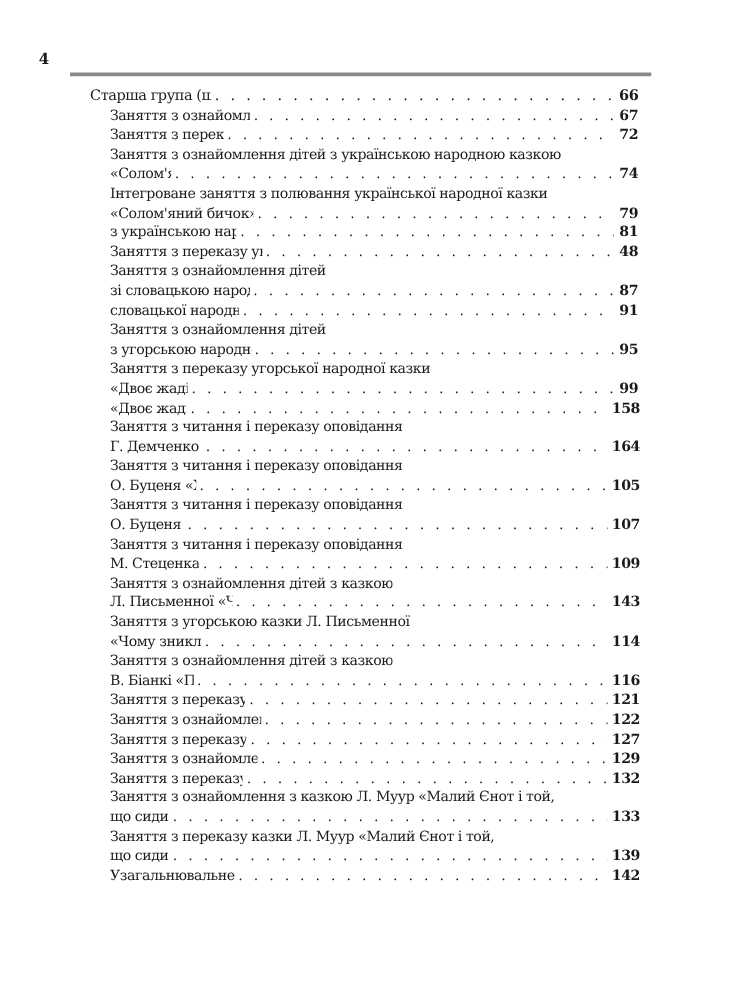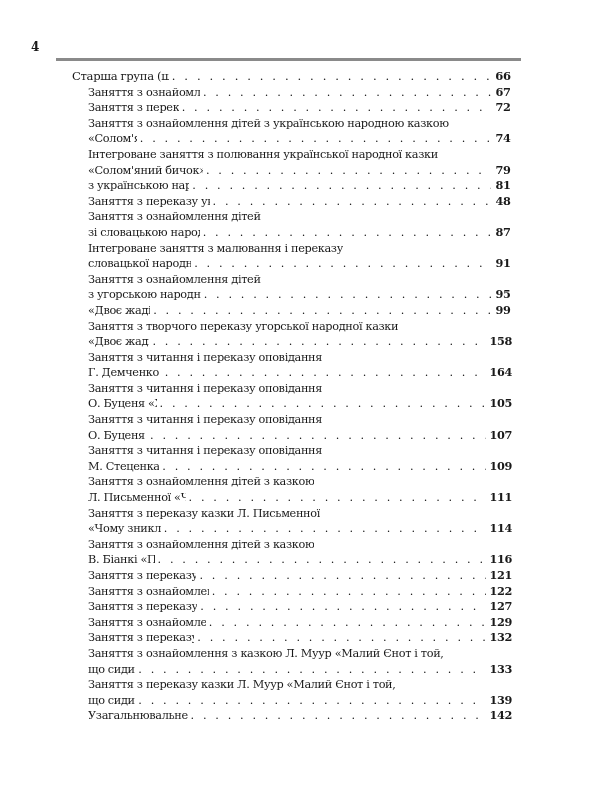--- a/index.html
+++ b/index.html
@@ -85,50 +85,47 @@
           <span class="txt">Заняття з ознайомлення дітей</span>
         </div>
         <div class="line">
           <span class="txt">зі словацькою народною казкою «У сонечка на гостинах»</span>
           <span class="dots"></span>
           <span class="pg">87</span>
         </div>
       </div>
       <div class="entry sub">
         <div class="line">
-          <span class="txt">Інтегроване заняття з малювання і переказу</span>
-        </div>
-        <div class="line">
           <span class="txt">словацької народної казки «У сонечка на гостинах»</span>
           <span class="dots"></span>
           <span class="pg">91</span>
         </div>
       </div>
       <div class="entry sub">
         <div class="line">
           <span class="txt">Заняття з ознайомлення дітей</span>
         </div>
         <div class="line">
           <span class="txt">з угорською народною казкою «Двоє жадібних ведмежат»</span>
           <span class="dots"></span>
           <span class="pg">95</span>
         </div>
       </div>
       <div class="entry sub">
         <div class="line">
+          <span class="txt">Заняття з переказу угорської народної казки</span>
+        </div>
+        <div class="line">
           <span class="txt">«Двоє жадібних ведмежат»</span>
           <span class="dots"></span>
           <span class="pg">99</span>
         </div>
       </div>
       <div class="entry sub">
         <div class="line">
-          <span class="txt">Заняття з творчого переказу угорської народної казки</span>
-        </div>
-        <div class="line">
           <span class="txt">«Двоє жадібних ведмежат»</span>
           <span class="dots"></span>
           <span class="pg">158</span>
         </div>
       </div>
       <div class="entry sub">
         <div class="line">
           <span class="txt">Заняття з читання і переказу оповідання</span>
         </div>
         <div class="line">
@@ -167,26 +164,26 @@
           <span class="pg">109</span>
         </div>
       </div>
       <div class="entry sub">
         <div class="line">
           <span class="txt">Заняття з ознайомлення дітей з казкою</span>
         </div>
         <div class="line">
           <span class="txt">Л. Письменної «Чому зникла шапка-невидимка»</span>
           <span class="dots"></span>
-          <span class="pg">111</span>
-        </div>
-      </div>
-      <div class="entry sub">
-        <div class="line">
-          <span class="txt">Заняття з переказу казки Л. Письменної</span>
+          <span class="pg">143</span>
+        </div>
+      </div>
+      <div class="entry sub">
+        <div class="line">
+          <span class="txt">Заняття з угорською казки Л. Письменної</span>
         </div>
         <div class="line">
           <span class="txt">«Чому зникла шапка-невидимка»</span>
           <span class="dots"></span>
           <span class="pg">114</span>
         </div>
       </div>
       <div class="entry sub">
         <div class="line">
           <span class="txt">Заняття з ознайомлення дітей з казкою</span>

